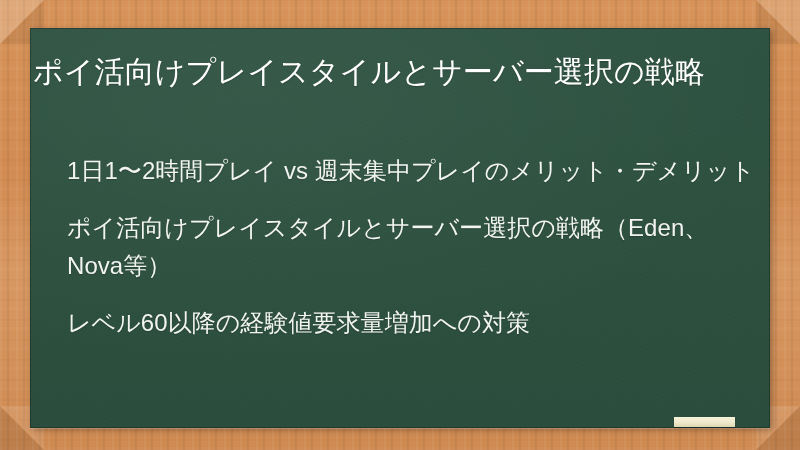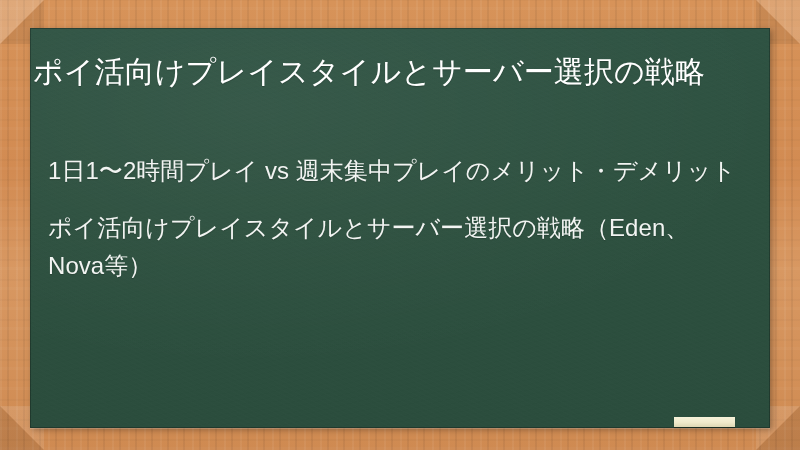--- a/index.html
+++ b/index.html
@@ -116,21 +116,21 @@
     font-size: 30px;
     line-height: 1.33;
     font-weight: 400;
     letter-spacing: 0.1px;
     white-space: pre-wrap;
     text-shadow: 0 1px 1px rgba(0,0,0,0.20);
   }
 
   .body-list {
     position: absolute;
-    left: 18px;
+    left: 37px;
     top: 124px;
     width: 690px;
     margin: 0;
     padding: 0;
     list-style: none;
   }
   .body-item {
     color: #f2f4f2;
     font-size: 24px;
     line-height: 1.58;
@@ -168,20 +168,21 @@
   <div class="board">
     <div class="board-noise"></div>
 
     <div class="content">
 
       <h1 class="slide-title">ポイ活向けプレイスタイルとサーバー選択の戦略</h1>
 
       <ul class="body-list">
         <li class="body-item">1日1〜2時間プレイ vs 週末集中プレイのメリット・デメリット</li>
         <li class="body-item">ポイ活向けプレイスタイルとサーバー選択の戦略（Eden、Nova等）</li>
+        <li class="body-item">レベル60以降の経験値要求量増加への対策</li>
       </ul>
 
     </div>
 
     <div class="chalk-piece"></div>
   </div>
 
 </div>
 
 </body></html>

